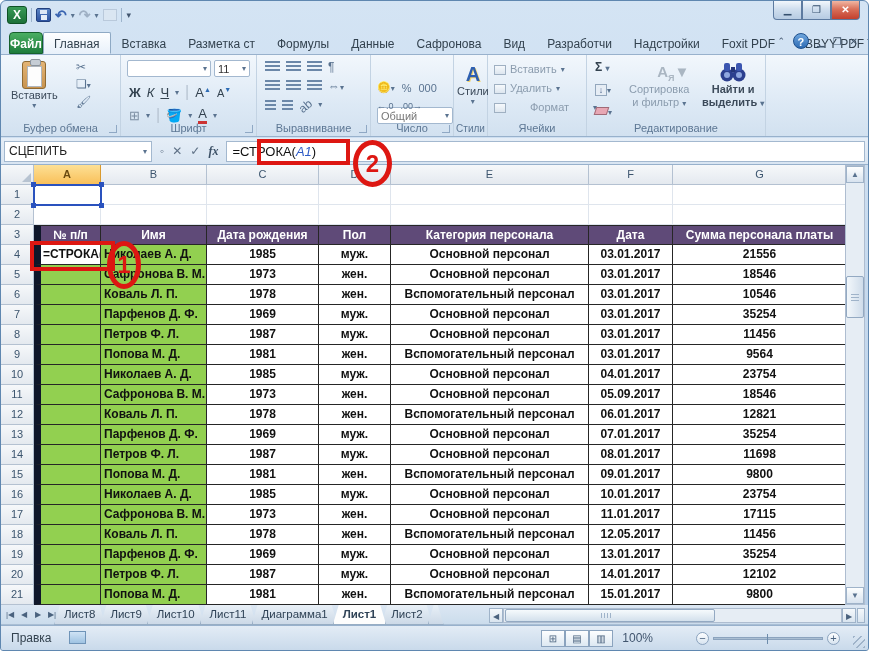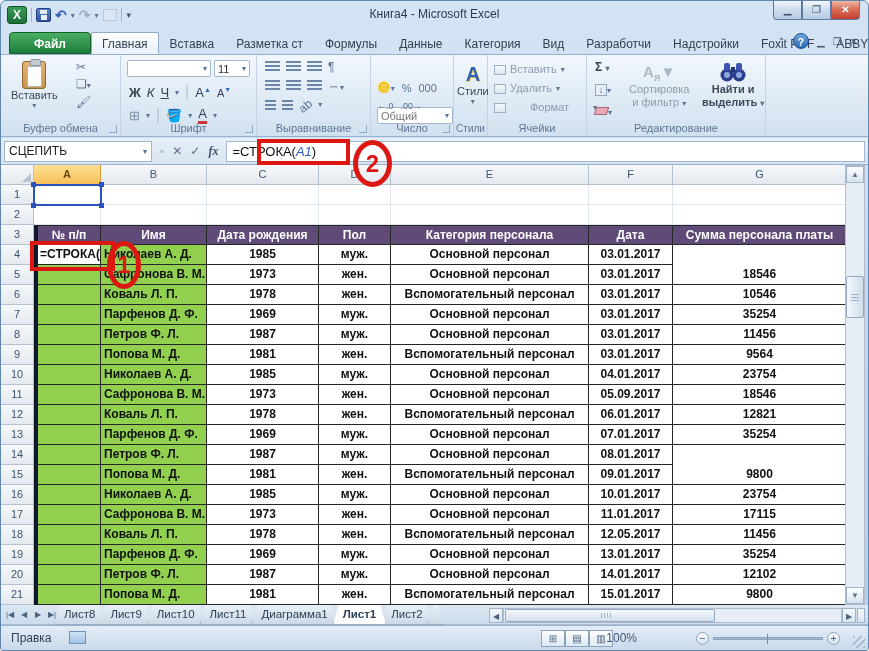--- a/index.html
+++ b/index.html
@@ -25,21 +25,21 @@
   .wbtn { width:29px; height:19px; border:1px solid #5c7aa0; border-top:none; background:linear-gradient(#f2f7fc,#cfdeee 45%,#b6cbe2);
           color:#35506e; font-size:10px; text-align:center; line-height:17px; }
   .wbtn.min { border-radius:0 0 0 4px; }
   .wbtn.close { background:linear-gradient(#f0b7a3,#d9705a 45%,#c3402e); color:#fff; border-radius:0 0 4px 0; font-weight:bold; }
 
   
   .tabrow { position:absolute; left:0; top:28px; width:100%; height:25px; }
   .tabs { position:absolute; left:8px; bottom:0; display:flex; height:22px; }
   .rtab { padding:0 10px; font-size:12px; color:#33424f; line-height:22px; border:1px solid transparent; white-space:nowrap; }
   .rtab.file { background:linear-gradient(#4aae62,#1e7c3c); color:#fff; font-weight:bold; border:1px solid #15602c;
-               border-radius:4px 4px 0 0; padding:0 24px; }
+               border-radius:4px 4px 0 0; padding:0 0; }
   .rtab.active { background:linear-gradient(#fdfeff,#e9f1fa); border:1px solid #8ea9c4; border-bottom-color:#e9f1fa; border-radius:2px 2px 0 0; }
   .tabrow-right { position:absolute; right:10px; top:4px; display:flex; align-items:center; gap:8px; }
   .chev { color:#41556e; font-size:9px; }
   .helpbtn { width:16px; height:16px; border-radius:50%; background:linear-gradient(#6fa6dd,#2d6bb4); color:#fff; font-size:11px;
              font-weight:bold; text-align:center; line-height:16px; border:1px solid #1d4f8c; }
   .wb-ctl { color:#44586e; font-size:10px; }
 
   
   .ribbon { position:absolute; left:0; top:53px; width:100%; height:83px;
             background:linear-gradient(#f2f7fc,#dde9f5 60%,#d2e1f0); border-top:1px solid #98b1cc; border-bottom:1px solid #98b1cc; }
@@ -88,21 +88,21 @@
                  font-size:11px; color:#3c556e; text-align:center; line-height:19px; }
   .hcell.selcol { background:linear-gradient(#fde095,#f9c05a); border-right:1px solid #d99a2e; border-bottom:1px solid #d99a2e; color:#6b4b12; font-weight:bold; }
   .corner { position:relative; }
   .corner:after { content:""; position:absolute; right:2px; bottom:2px; border-left:9px solid transparent; border-bottom:9px solid #b7c3d1; }
   .cell { background:#fff; border-right:1px solid #dfe5ed; border-bottom:1px solid #dfe5ed; font-size:12px; font-weight:bold;
           color:#111; text-align:center; line-height:19px; overflow:hidden; white-space:nowrap; }
   .cell.th { background:#5f4a78; color:#fff; border-right:1px solid #262626; border-bottom:1px solid #262626; border-top:1px solid #262626; font-size:12px; }
   .cell.green { background:#92d050; border-right:1px solid #262626; border-bottom:1px solid #262626; }
   .cell.data { border-right:1px solid #262626; border-bottom:1px solid #262626; }
   .cell.name { text-align:left; padding-left:3px; }
-  .cell.firstcol { border-left:4px solid #0f172a; }
+  .cell.firstcol { border-left:7px solid #0f172a; }
   .cell.editing { background:#fff; text-align:left; padding-left:2px; font-weight:bold; }
 
   
   .vscroll { position:absolute; right:3px; top:164px; width:20px; height:440px; background:#e6edf4; border:1px solid #aebdd0; }
   .varrow { position:absolute; left:0; width:18px; height:17px; background:linear-gradient(#fdfefe,#d8e3ef); border:1px solid #9fb3c9;
             color:#5a7390; font-size:8px; text-align:center; line-height:16px; }
   .vthumb { position:absolute; left:0; top:110px; width:18px; height:42px; background:linear-gradient(90deg,#f2f7fb,#cfdcea);
             border:1px solid #93a9c2; border-radius:2px; }
   .vthumb:after { content:""; position:absolute; left:4px; right:4px; top:17px; height:8px;
                   background:repeating-linear-gradient(#9fb3c9 0 1px, transparent 1px 3px); }
@@ -131,21 +131,21 @@
                   background:repeating-linear-gradient(90deg,#9fb3c9 0 1px, transparent 1px 3px); }
   .hsplit { width:8px; height:15px; background:linear-gradient(#f4f8fb,#d9e4ef); border:1px solid #9fb3c9; margin-left:1px; }
 
   
   .statusbar { position:absolute; left:0; top:624px; width:100%; height:26px; background:linear-gradient(#e3ecf6,#c8d9ea);
                border-top:1px solid #98b1cc; font-size:12px; color:#33424f; }
   .smode { position:absolute; left:10px; top:5px; }
   .smacro { position:absolute; left:68px; top:5px; width:17px; height:13px; background:linear-gradient(#cfe3f5,#9fc3e2); border:1px solid #6f94b8; }
   .viewbtns { position:absolute; right:255px; top:4px; display:flex; }
   .vb { width:24px; height:17px; border:1px solid #8ba3be; background:linear-gradient(#fdfeff,#dde8f2); text-align:center; font-size:10px; color:#4a627e; line-height:15px; }
-  .zoomtxt { position:absolute; right:231px; top:5px; color:#41556e; }
+  .zoomtxt { position:absolute; right:215px; top:5px; color:#41556e; }
   .zoomctl { position:absolute; right:28px; top:6px; display:flex; align-items:center; }
   .zminus,.zplus { width:13px; height:13px; border-radius:50%; border:1px solid #8ba3be; background:linear-gradient(#fdfeff,#d8e4f0);
                    color:#4a627e; font-size:11px; line-height:11px; text-align:center; }
   .ztrack { width:110px; height:3px; background:#a9bed2; border:1px solid #8ba3be; margin:0 4px; position:relative; }
   .ztick { position:absolute; left:53px; top:-4px; width:1px; height:10px; background:#6d8cab; }
   .grip { position:absolute; right:3px; bottom:3px; width:12px; height:12px;
           background:repeating-linear-gradient(135deg,#9fb3c9 0 2px, transparent 2px 5px); }
 </style>
 </head>
 <body>
@@ -157,37 +157,36 @@
       <div class="xl-logo">X</div>
       <div class="qat-sep"></div>
       <div class="ic-save"></div>
       <span class="ic-undo">↶</span>
         <span class="dd">▾</span>
       <span class="ic-redo">↷</span>
         <span class="dd">▾</span>
       <div class="ic-gridbtn"></div>
       <div class="qat-more">▾</div>
     </div>
-    <div class="title-text">Книга4  -  Microsoft Excel</div>
     <div class="winbtns">
       <div class="wbtn min">▁</div>
       <div class="wbtn">❐</div>
       <div class="wbtn close">✕</div>
     </div>
   </div>
 
   <div class="tabrow">
     <div class="tabs">
         <div class="rtab file">Файл</div>
         <div class="rtab active">Главная</div>
         <div class="rtab">Вставка</div>
         <div class="rtab">Разметка ст</div>
         <div class="rtab">Формулы</div>
         <div class="rtab">Данные</div>
-        <div class="rtab">Категория</div>
+        <div class="rtab">Сафронова</div>
         <div class="rtab">Вид</div>
         <div class="rtab">Разработчи</div>
         <div class="rtab">Надстройки</div>
         <div class="rtab">Foxit PDF</div>
         <div class="rtab">ABBYY PDF T</div>
       </div>
     <div class="tabrow-right">
       <span class="chev">⌃</span>
       <span class="helpbtn">?</span>
       <span class="wb-ctl">▁</span>
@@ -314,21 +313,21 @@
       </div>
       <div class="glabel">Ячейки</div>
     </div>
 
     <div class="rgroup" style="left:586px;width:179px;">
       <div class="smallcol" style="position:absolute;left:8px;top:6px;">
         <span class="sbtn" style="font-weight:bold;color:#33424f;"><span>Σ</span> <span class="dd">▾</span></span>
         <span><span class="ic-filldown" style="display:inline-block;">↓</span><span class="dd">▾</span></span>
         <span><span class="ic-eraser" style="display:inline-block;"></span><span class="dd">▾</span></span>
       </div>
-      <div class="bigbtn" style="position:absolute;left:42px;top:8px;">
+      <div class="bigbtn" style="position:absolute;left:42px;top:8px;align-items:flex-end;">
         <span style="font-size:15px;color:#aab6c2;font-weight:bold;">А<sub style="font-size:9px;">Я</sub>▼</span>
         <div class="twoline">
           <div>Сортировка</div>
           <div><span>и фильтр</span> <span class="dd">▾</span></div>
         </div>
       </div>
       <div class="bigbtn" style="position:absolute;left:115px;top:6px;">
         <svg width="30" height="22" viewBox="0 0 30 22">
           <circle cx="9" cy="14" r="6.5" fill="#2c3f8f"></circle>
             <circle cx="21" cy="14" r="6.5" fill="#2c3f8f"></circle>
@@ -407,20 +406,21 @@
         <div class="cell th">Сумма персонала платы</div>
       </div>
       <div class="grow">
         <div class="gut">4</div>
         <div class="cell green firstcol editing">=СТРОКА(</div>
         <div class="cell green name">Николаев А. Д.</div>
         <div class="cell data">1985</div>
         <div class="cell data">муж.</div>
         <div class="cell data">Основной персонал</div>
         <div class="cell data">03.01.2017</div>
+        <div class="cell data">21556</div>
       </div>
       <div class="grow">
         <div class="gut">5</div>
         <div class="cell green firstcol"></div>
         <div class="cell green name">Сафронова В. М.</div>
         <div class="cell data">1973</div>
         <div class="cell data">жен.</div>
         <div class="cell data">Основной персонал</div>
         <div class="cell data">03.01.2017</div>
         <div class="cell data">18546</div>
@@ -506,20 +506,21 @@
         <div class="cell data">35254</div>
       </div>
       <div class="grow">
         <div class="gut">14</div>
         <div class="cell green firstcol"></div>
         <div class="cell green name">Петров Ф. Л.</div>
         <div class="cell data">1987</div>
         <div class="cell data">муж.</div>
         <div class="cell data">Основной персонал</div>
         <div class="cell data">08.01.2017</div>
+        <div class="cell data">11698</div>
       </div>
       <div class="grow">
         <div class="gut">15</div>
         <div class="cell green firstcol"></div>
         <div class="cell green name">Попова М. Д.</div>
         <div class="cell data">1981</div>
         <div class="cell data">жен.</div>
         <div class="cell data">Вспомогательный персонал</div>
         <div class="cell data">09.01.2017</div>
         <div class="cell data">9800</div>

